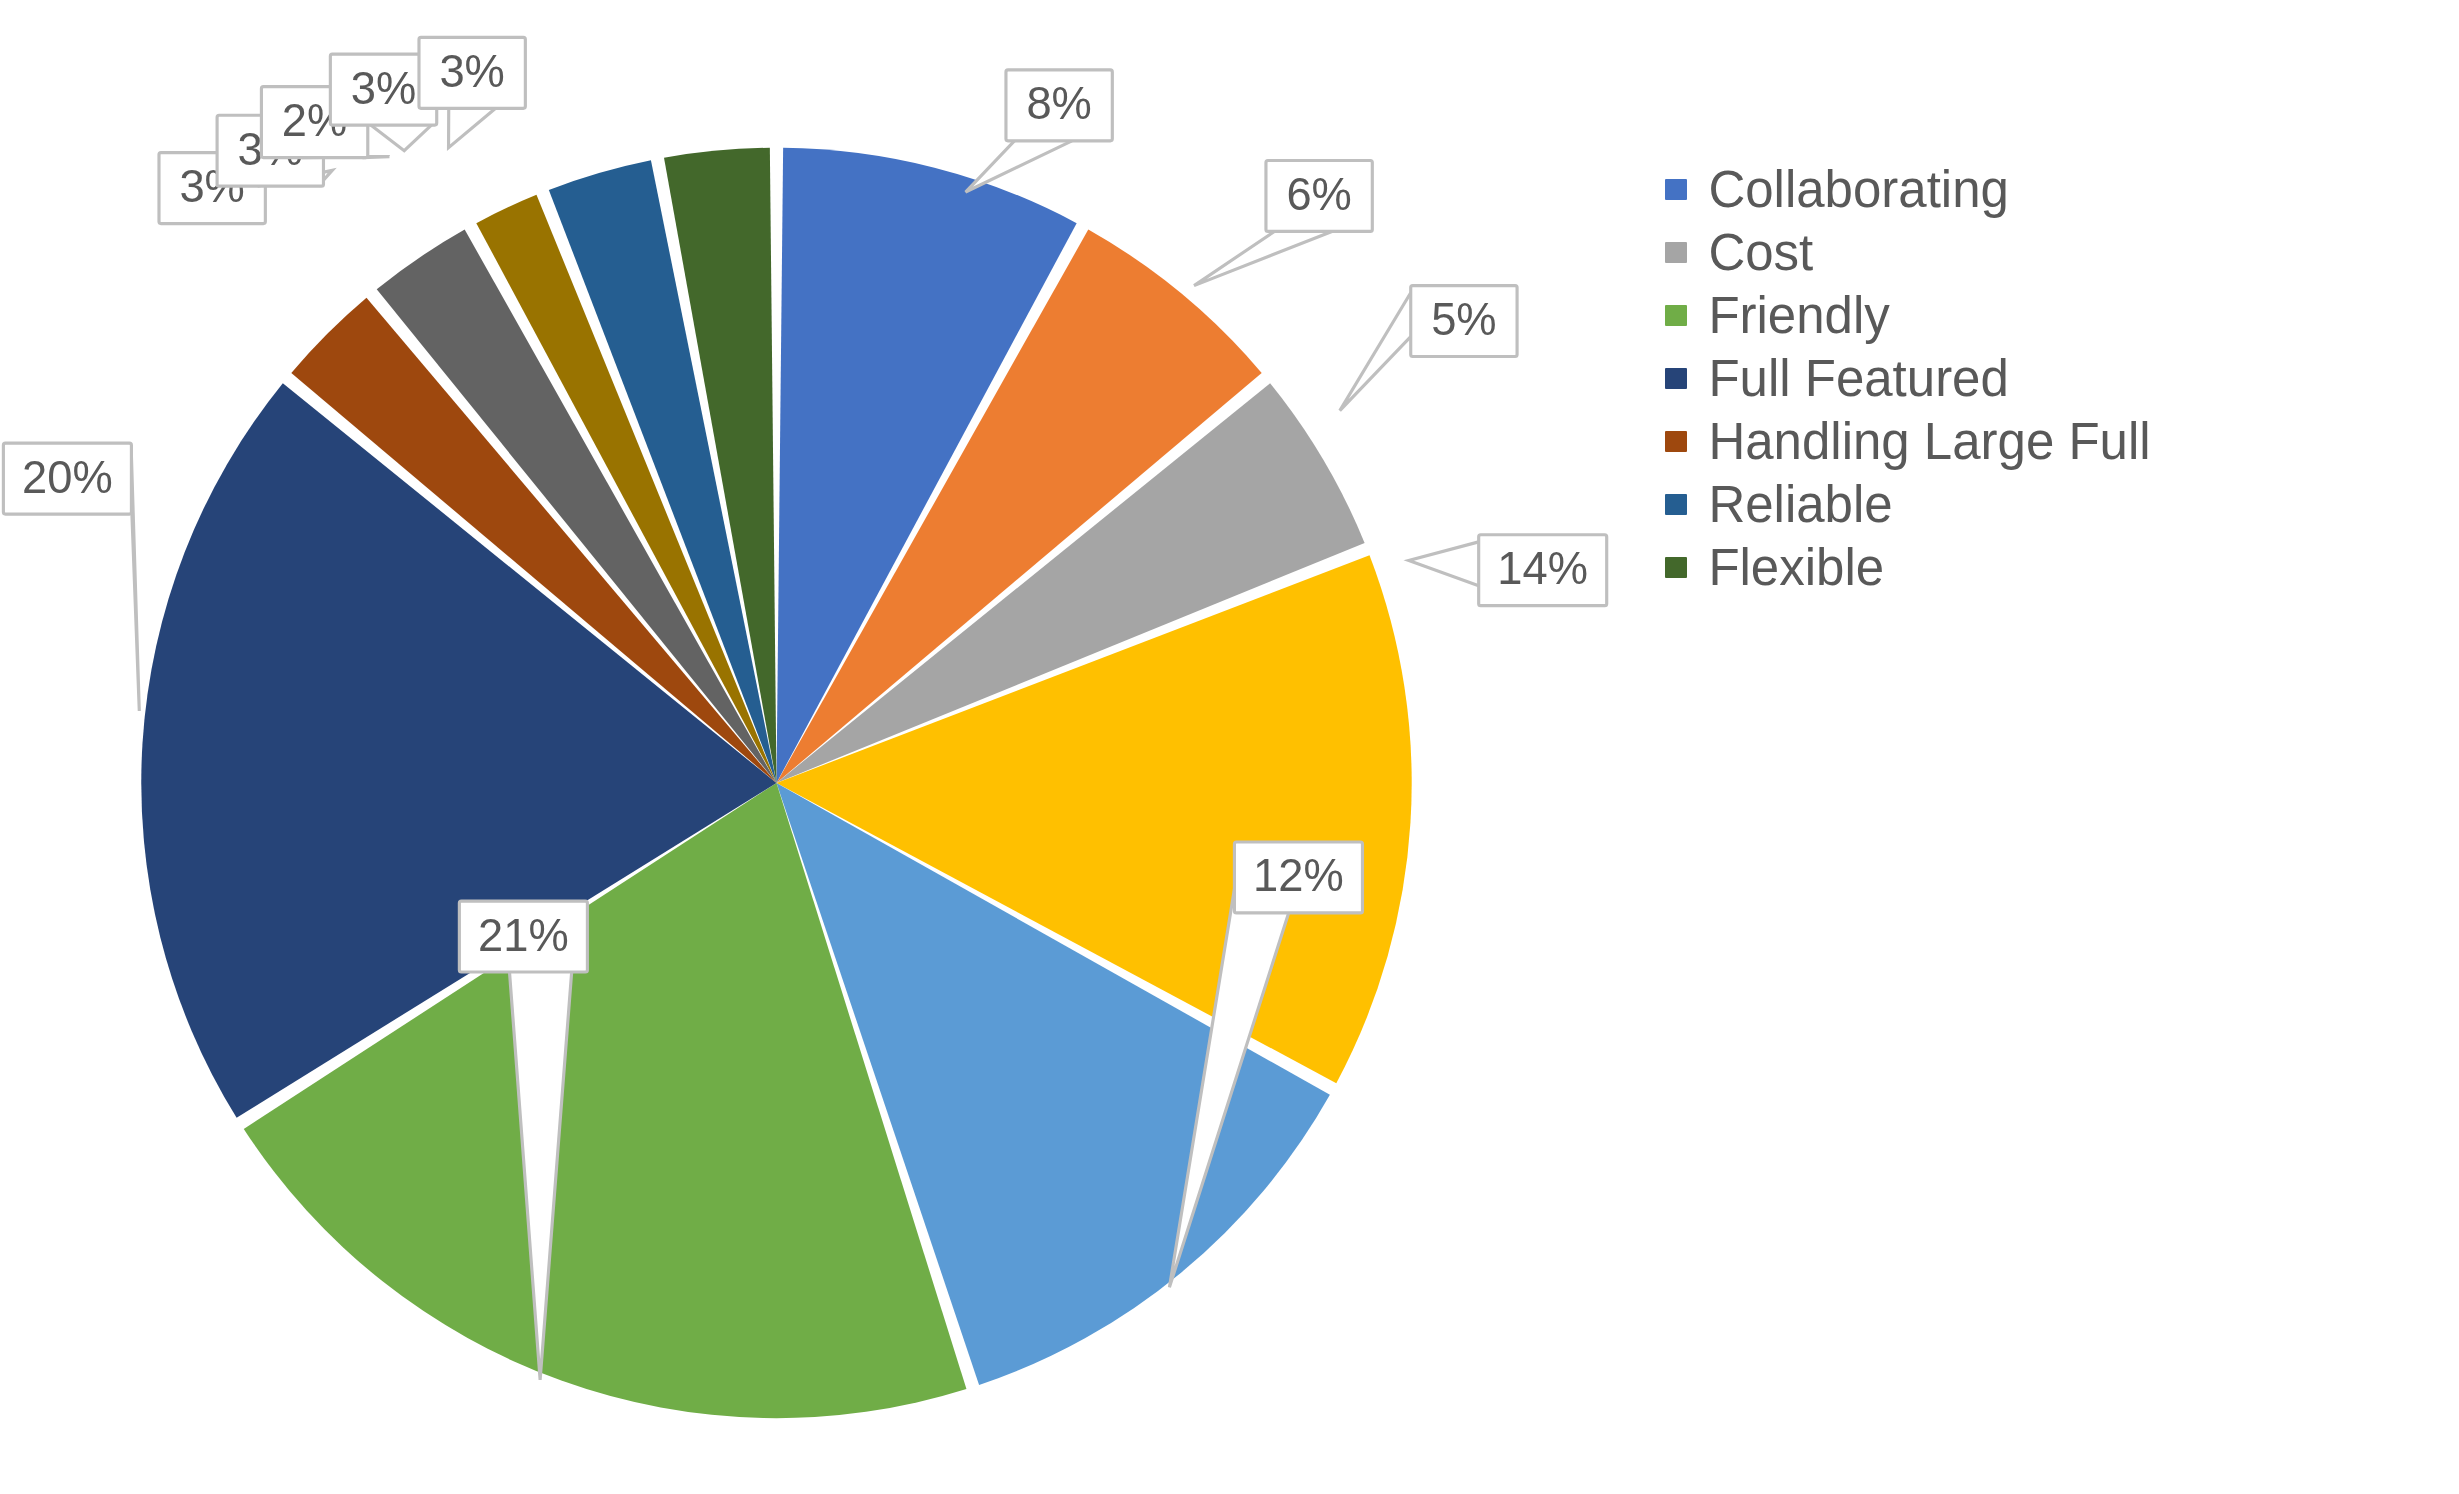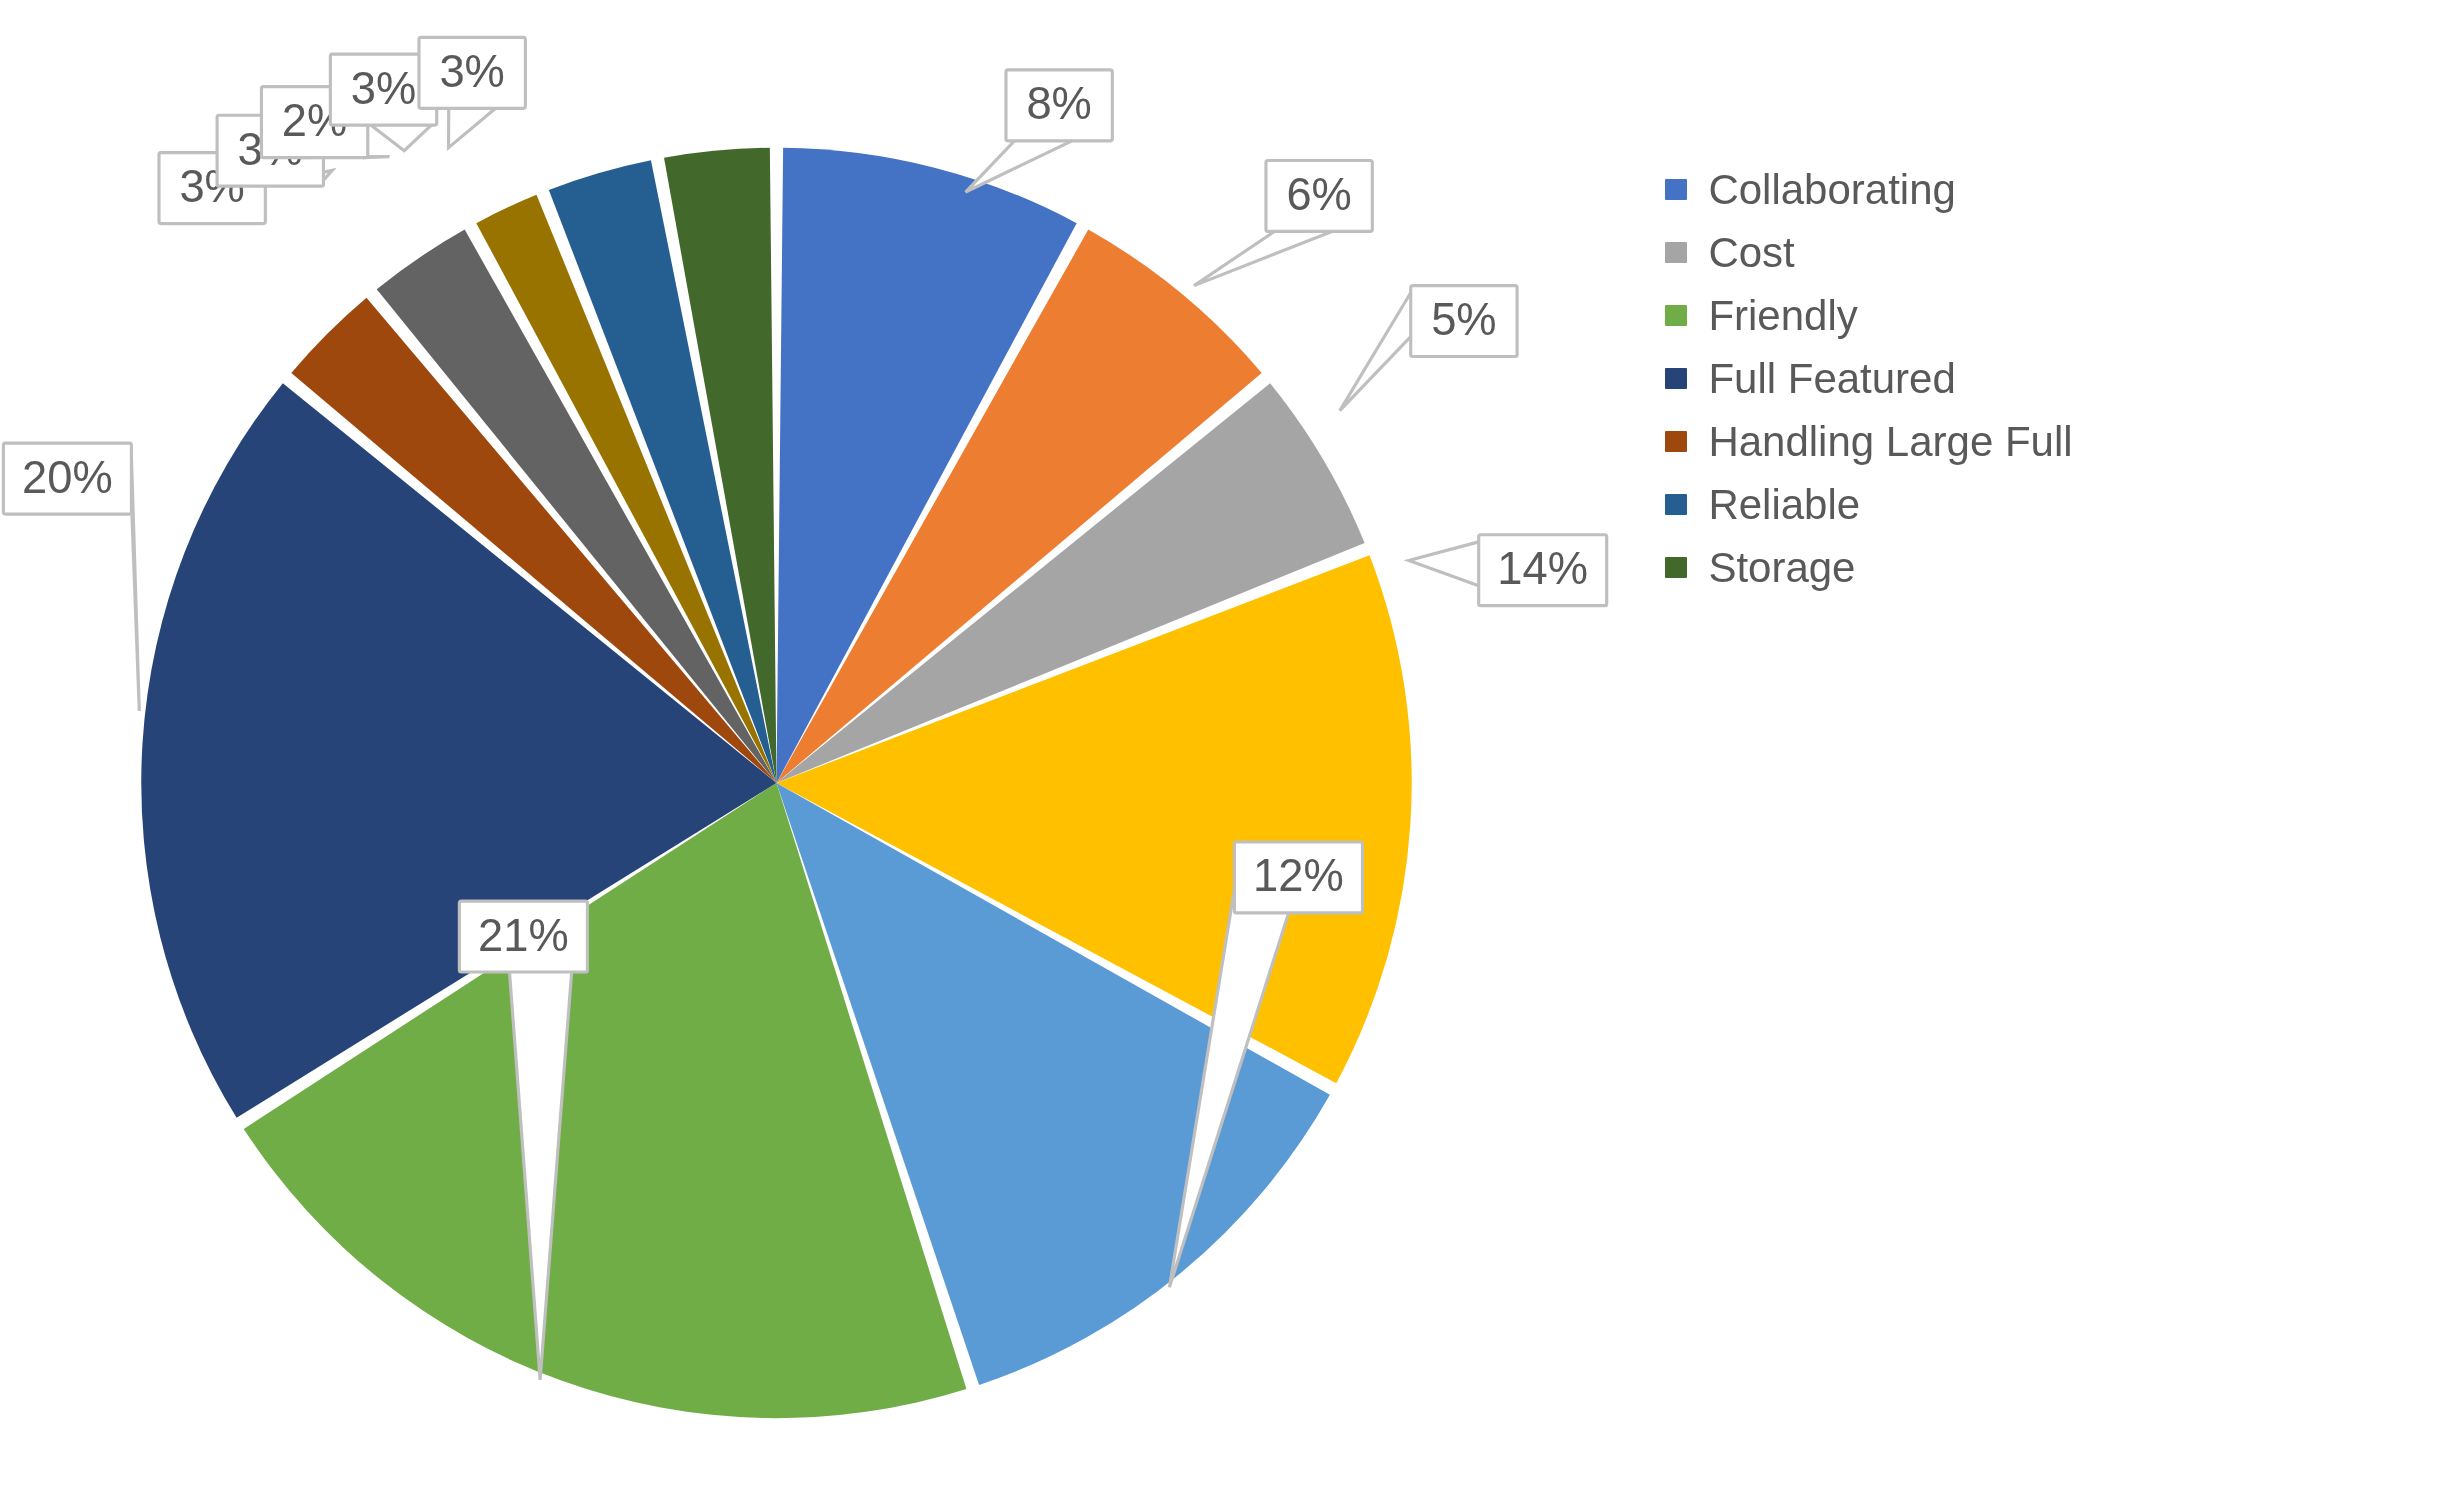--- a/index.html
+++ b/index.html
@@ -64,21 +64,21 @@
   }
   .legend-swatch {
     width: 21.7px;
     height: 21.7px;
     flex: 0 0 21.7px;
     margin-right: 21.7px;
     border-radius: 1px;
   }
   .legend-label {
     font-family: "Liberation Sans", sans-serif;
-    font-size: 42px;
+    font-size: 51px;
     line-height: 1;
     color: #595959;
     white-space: nowrap;
   }
 </style>
 </head>
 <body>
 
 <div id="stage">
 
@@ -183,18 +183,18 @@
       <div class="legend-item">
         <span class="legend-swatch" style="background: rgb(158, 72, 14);"></span>
         <span class="legend-label">Handling Large Full</span>
       </div>
       <div class="legend-item">
         <span class="legend-swatch" style="background: rgb(37, 94, 145);"></span>
         <span class="legend-label">Reliable</span>
       </div>
       <div class="legend-item">
         <span class="legend-swatch" style="background: rgb(67, 104, 43);"></span>
-        <span class="legend-label">Storage</span>
+        <span class="legend-label">Flexible</span>
       </div>
     </div>
 
 </div>
 
 
 </body></html>

